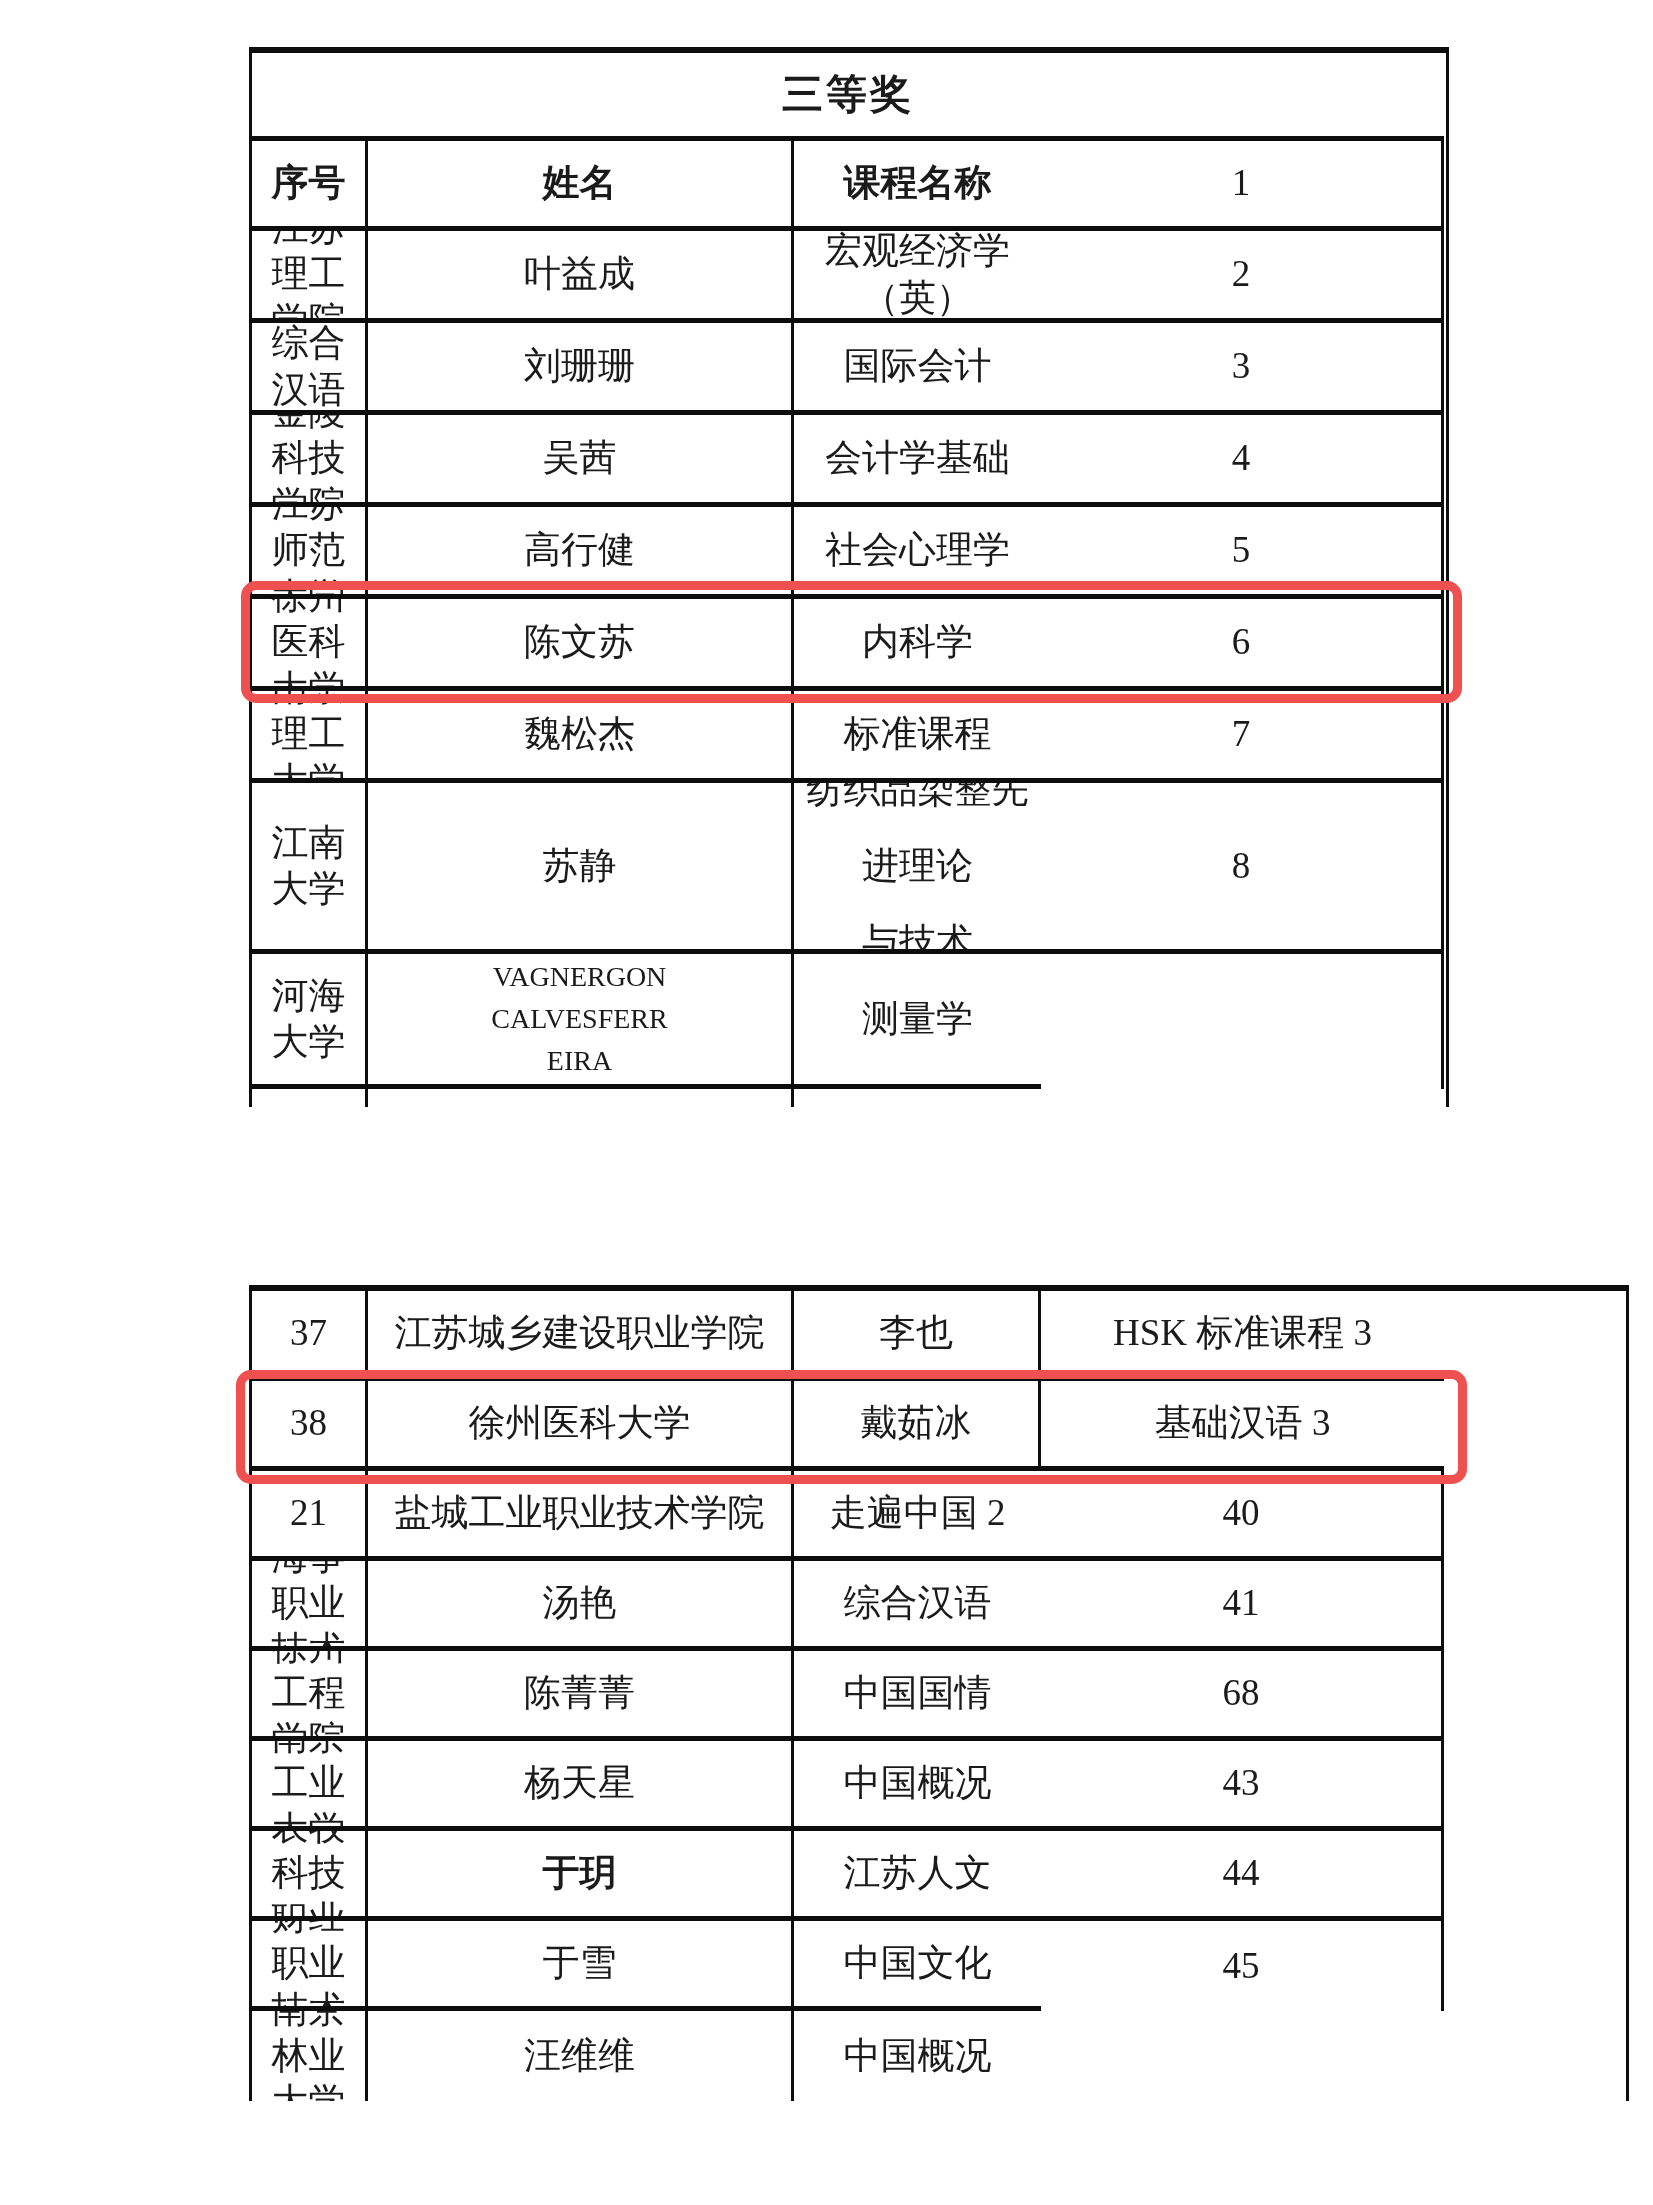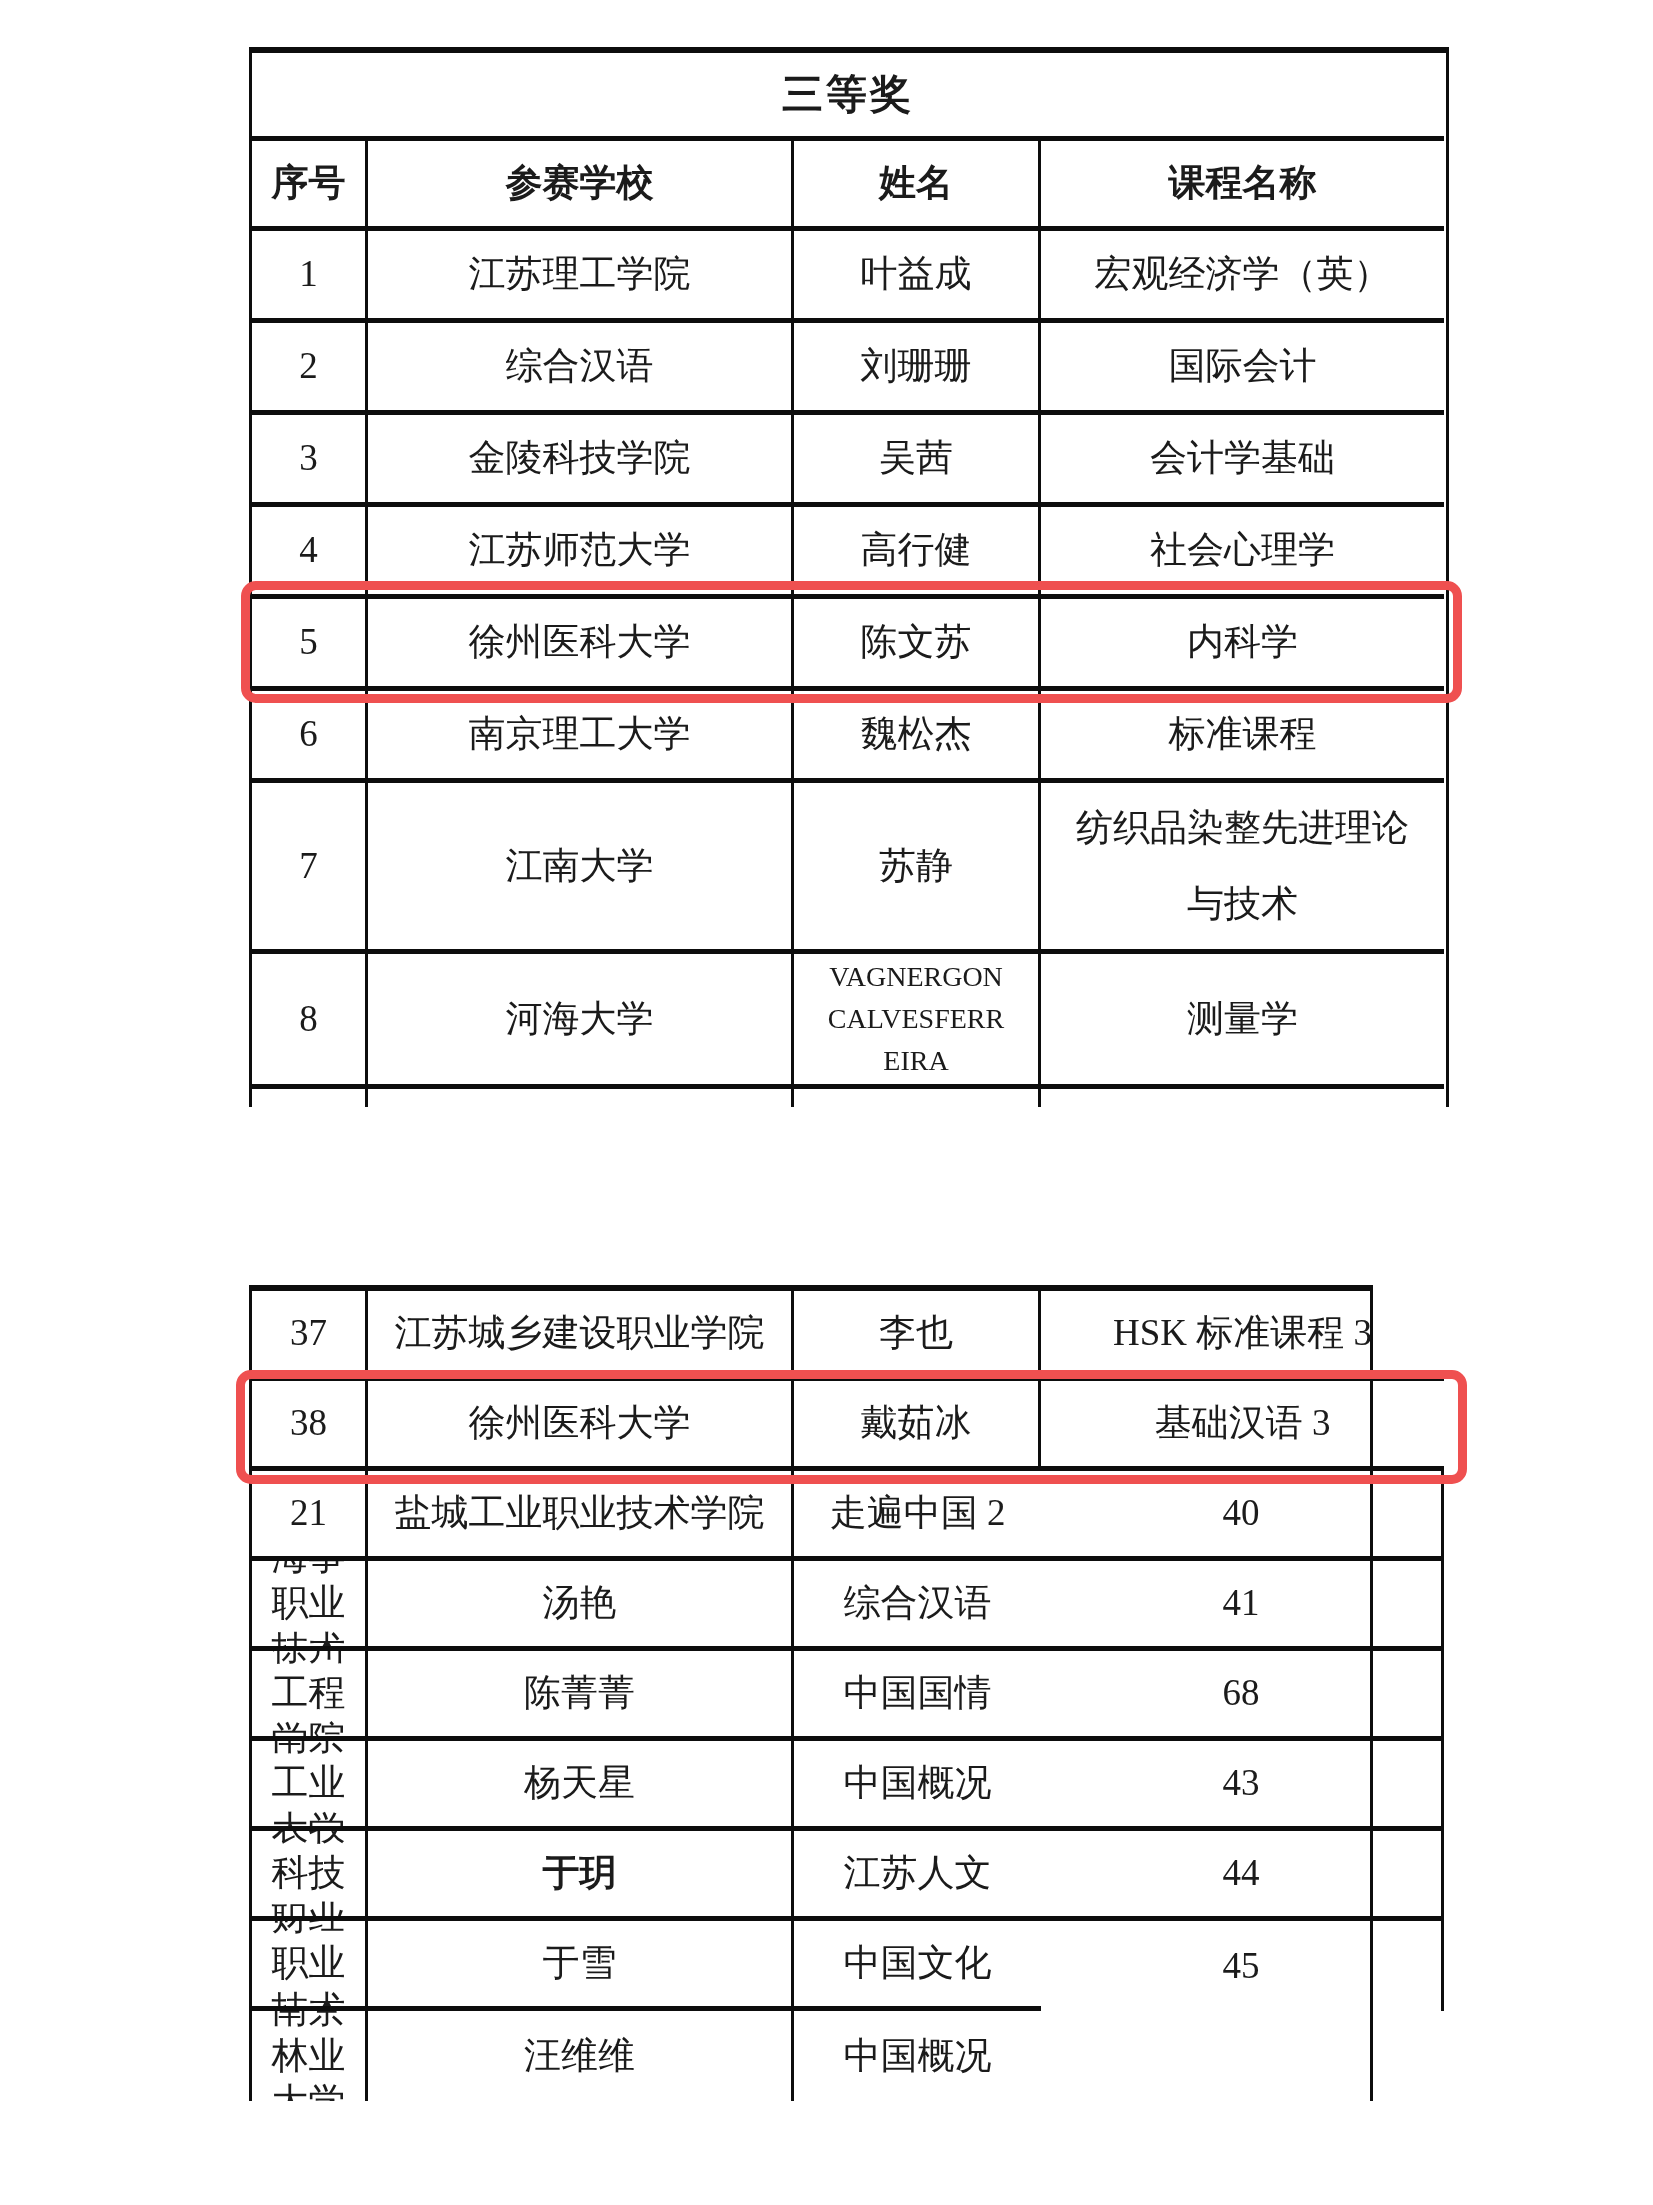--- a/index.html
+++ b/index.html
@@ -25,21 +25,21 @@
   #table1 {
     left: 249px;
     top: 47px;
     width: 1200px;
     grid-template-columns: 116px 426px 247px 403px;
     grid-template-rows: 88px 90px 92px 92px 92px 92px 92px 92px 171px 135px 18px;
   }
   #table2 {
     left: 249px;
     top: 1285px;
-    width: 1124px;
+    width: 1380px;
     grid-template-columns: 116px 426px 247px 403px;
     grid-template-rows: repeat(9, 90px);
   }
   .cell {
     box-sizing: border-box;
     border-right: 3.7px solid #0d0d0d;
     border-bottom: 5.2px solid #0d0d0d;
     display: flex;
     align-items: center;
     justify-content: center;
@@ -75,21 +75,20 @@
   #hl2 { left: 236px; top: 1370px; width: 1231px; height: 114px; }
 </style>
 </head>
 <body>
 
 <div class="page">
 
   <div class="grid-table" id="table1">
     <div class="cell row-title">三等奖</div>
     <div class="cell hdr">序号</div>
-    <div class="cell hdr">参赛学校</div>
     <div class="cell hdr">姓名</div>
     <div class="cell hdr no-right">课程名称</div>
 
   <div class="cell c-num">1</div>
       <div class="cell c-school">江苏理工学院</div>
       <div class="cell c-name">叶益成</div>
       <div class="cell c-course no-right">宏观经济学（英）</div>
       <div class="cell c-num">2</div>
       <div class="cell c-school">综合汉语</div>
       <div class="cell c-name">刘珊珊</div>

